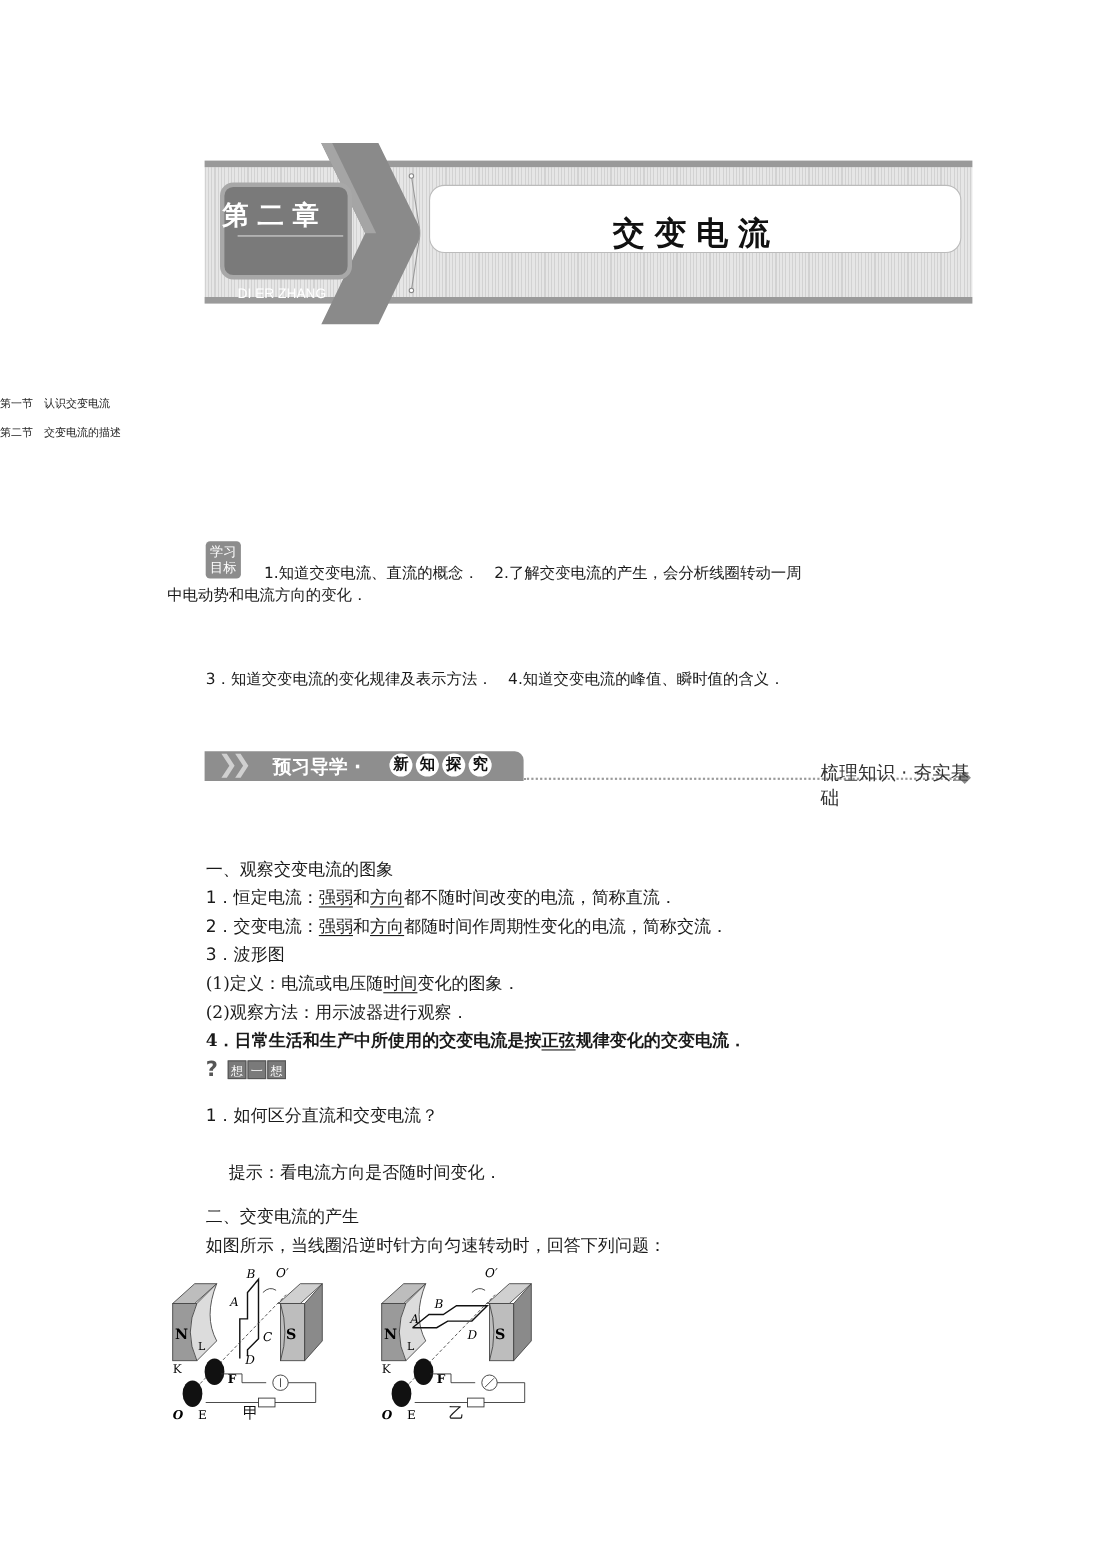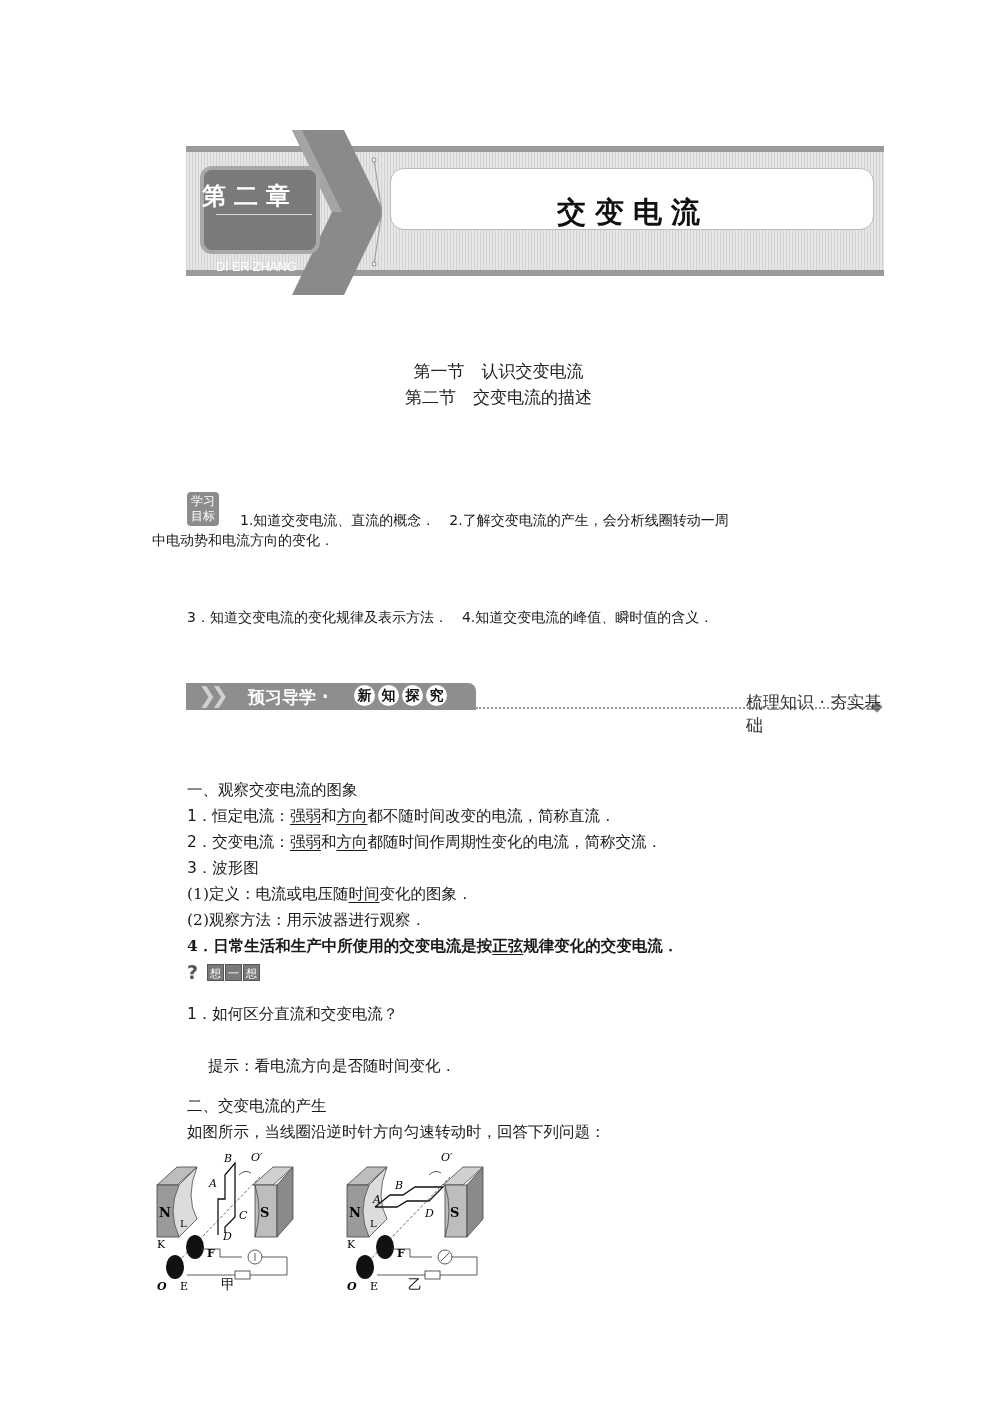--- a/index.html
+++ b/index.html
@@ -19,21 +19,21 @@
       color: #ffffff; font-size: 24px; font-weight: bold; letter-spacing: 8px; }
   .chapter-rule { position: absolute; left: 30px; top: 84px; width: 96px; height: 1px; background: #d8d8d8; }
   .chapter-sub { position: absolute; left: 30px; top: 90px; color: #ffffff; font-size: 12.5px;
       font-family: Liberation Sans, sans-serif; margin-top: 40px; }
   .title-box { position: absolute; left: 204px; top: 38px; width: 484px; height: 62px;
       background: #ffffff; border-radius: 14px; border: 1px solid #bbbbbb; box-sizing: border-box; }
   .main-title { position: absolute; left: 0; top: 24px; width: 484px; text-align: center;
       font-size: 29px; font-weight: bold; letter-spacing: 9px; color: #111; }
 
   
-  .sec-title { left: 0; width: 997px; text-align: center; font-size: 17px;
+  .sec-title { left: 0; width: 997px; text-align: left; font-size: 10px;
       font-family: "DejaVu Serif", serif; color: #222; }
 
   
   .goal-badge { left: 187px; top: 492px; width: 32px; height: 34px; background: #8c8c8c;
       border-radius: 4px; color: #fff; font-size: 12px; line-height: 15px; text-align: center;
       padding-top: 2px; box-sizing: border-box; }
   .goal-line { font-size: 14px; color: #1a1a1a; white-space: nowrap; }
 
   
   .preview-bar { left: 186px; top: 683px; width: 700px; height: 30px; }

